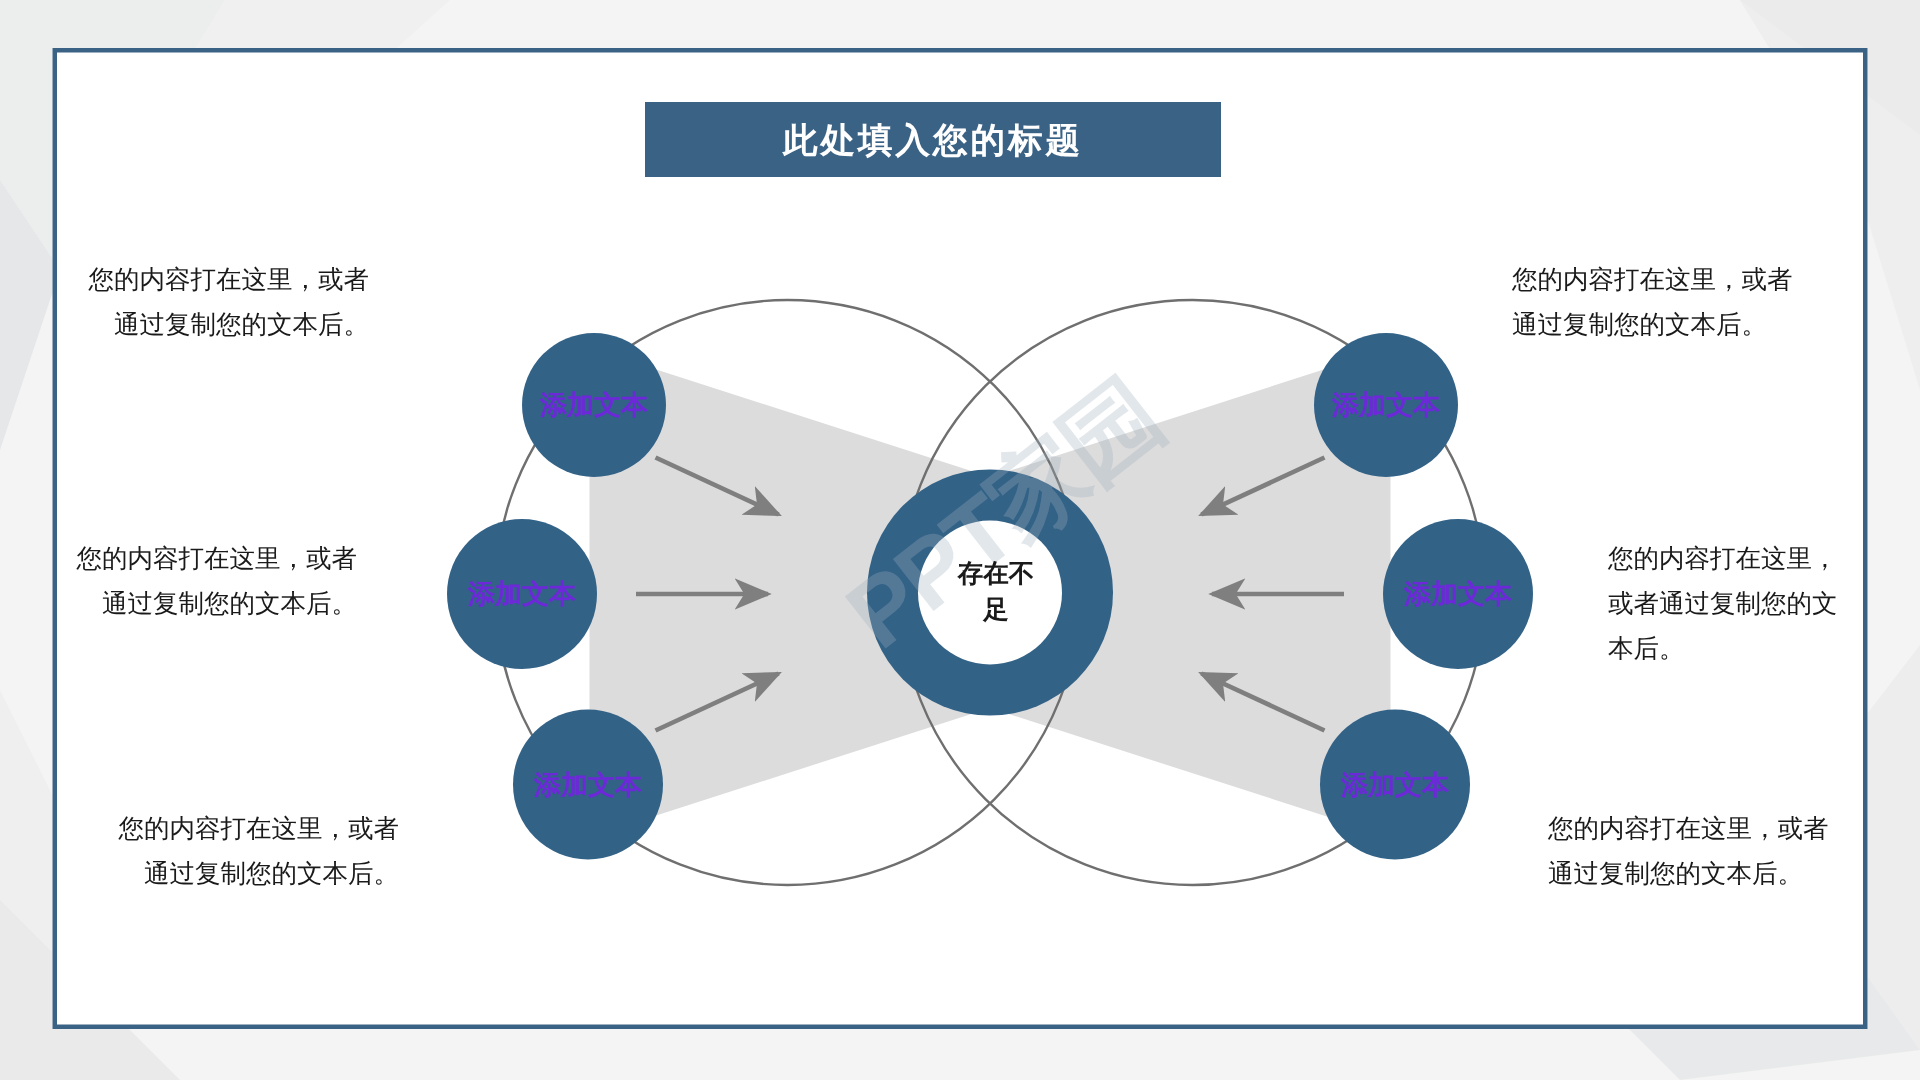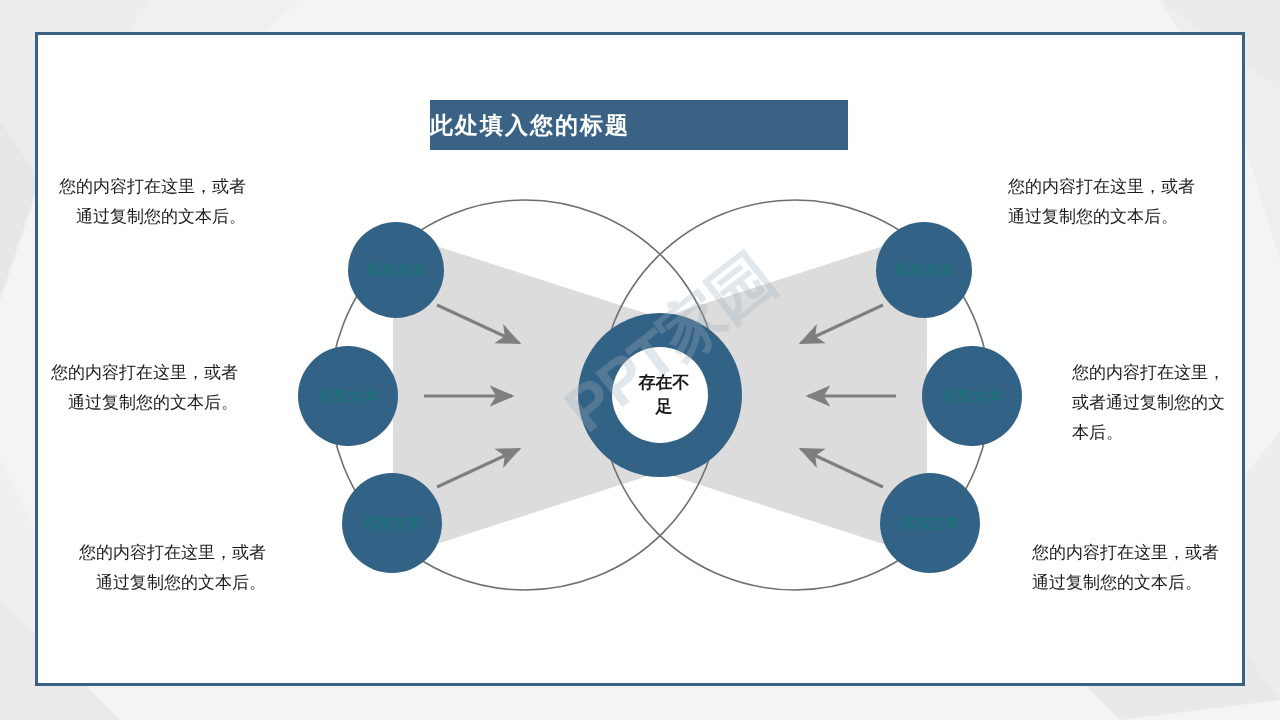--- a/index.html
+++ b/index.html
@@ -38,28 +38,27 @@
     height: 654px;
     background: #ffffff;
     border: 3px solid #3a6285;
     box-sizing: border-box;
   }
   
   .title-banner {
     position: absolute;
     left: 430px;
     top: 68px;
-    width: 418px;
+    width: 384px;
     height: 50px;
     background: #3a6285;
     display: flex;
     align-items: center;
-    justify-content: flex-start;
+    justify-content: center;
     box-sizing: border-box;
-    margin-top: 32px;
   }
   .title-banner .title-text {
     color: #ffffff;
     font-size: 23px;
     font-weight: bold;
     letter-spacing: 2px;
     line-height: 1;
     white-space: nowrap;
   }
   
@@ -87,23 +86,23 @@
   .cap-l2 { left: 50px;  top: 358px; }
   .cap-l3 { left: 78px;  top: 538px; }
 
   .cap-r1 { left: 1008px; top: 172px; }
   .cap-r2 { left: 1072px; top: 358px; width: 160px; }
   .cap-r3 { left: 1032px; top: 538px; }
 
   
   .node-label {
     position: absolute;
-    color: #0f766e;
-    font-size: 15px;
-    font-weight: normal;
+    color: #6d28d9;
+    font-size: 18px;
+    font-weight: bold;
     text-align: center;
     line-height: 22px;
     width: 72px;
     transform: translate(-50%, -50%);
     pointer-events: none;
   }
   .center-label {
     position: absolute;
     color: #1a1a1a;
     font-size: 17px;

